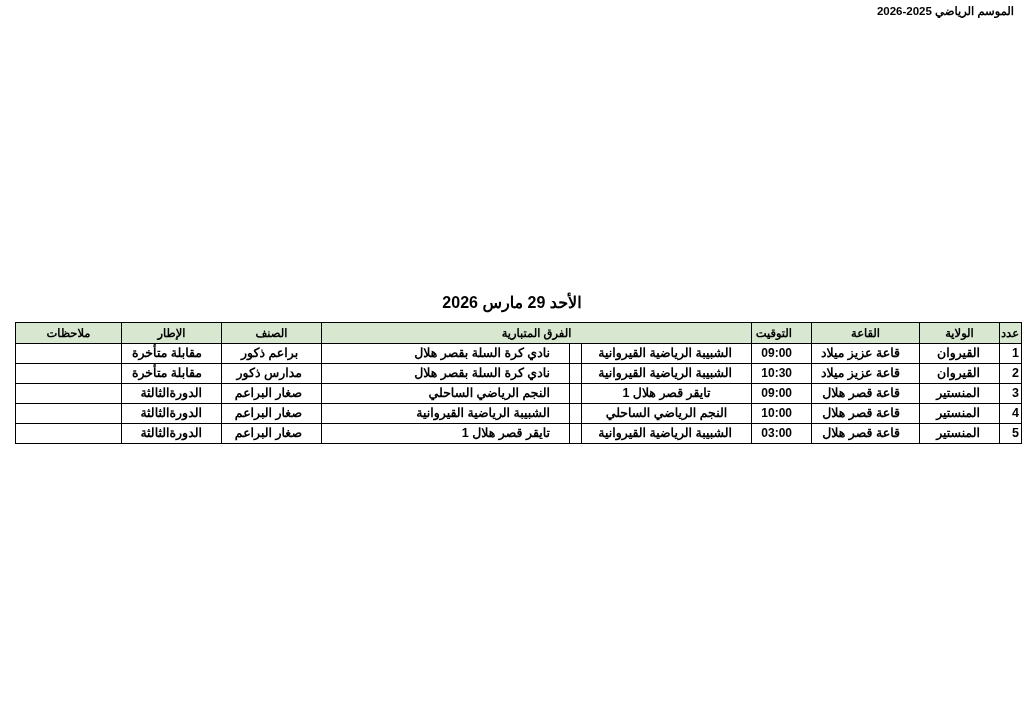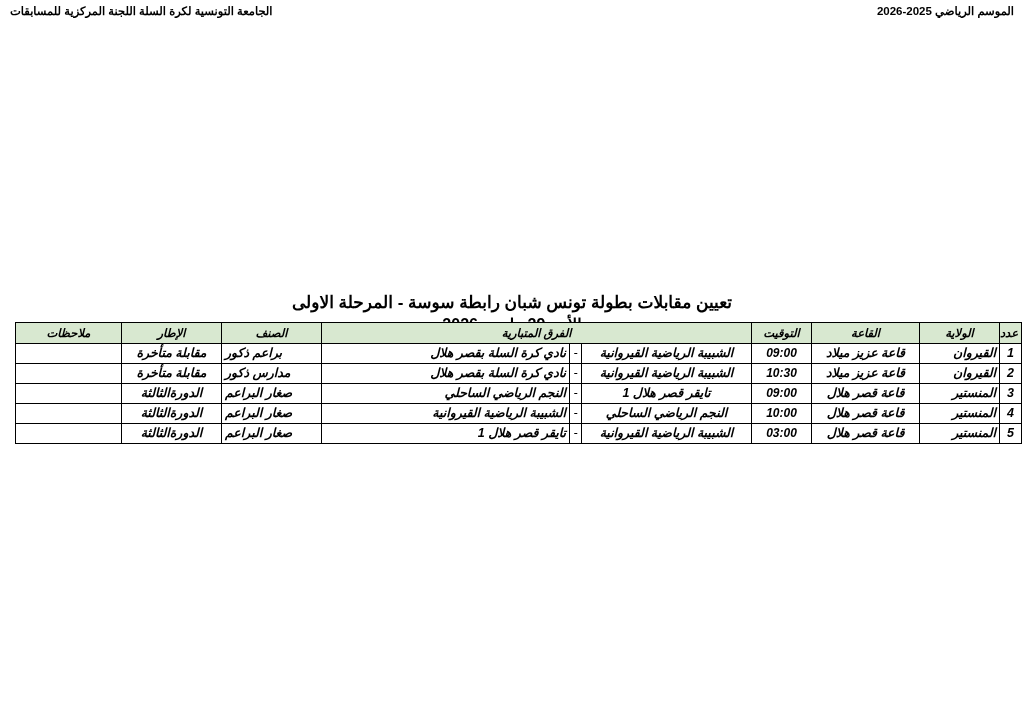--- a/index.html
+++ b/index.html
@@ -74,27 +74,26 @@
   }
   table.sched {
     border-collapse: collapse;
     width: 1006px;
     table-layout: fixed;
     font-size: 12.5px;
   }
   table.sched th,
   table.sched td {
     border: 1px solid #000000;
-    padding: 1px 3px;
+    padding: 1px 19px;
     height: 17px;
     line-height: 15px;
     vertical-align: middle;
     overflow: hidden;
     white-space: nowrap;
-    font-style: italic;
   }
   table.sched thead th {
     background: #d8e8d0;
     font-weight: bold;
     text-align: center;
     font-size: 11.5px;
     height: 18px;
   }
   
   col.c-num   { width: 22px;  }
@@ -119,25 +118,23 @@
   td.frame     { text-align: center; font-weight: bold; }
   td.note      { text-align: center; }
 
   th.teams-head { text-align: center; }
 </style>
 </head>
 <body>
 
 <div class="top-bar">
   <span class="left-text">الموسم الرياضي 2025-2026</span>
-  <span class="right-text">الجامعة التونسية لكرة السلة اللجنة المركزية للمسابقات</span>
 </div>
 
 <div class="title-block">
-  <div class="title-main">تعيين مقابلات بطولة  تونس شبان رابطة سوسة - المرحلة الاولى</div>
   <div class="title-sub">الأحد 29 مارس 2026</div>
 </div>
 
 <div class="table-wrap">
   <table class="sched">
     <colgroup>
       <col class="c-num">
         <col class="c-gov">
         <col class="c-hall">
         <col class="c-time">

